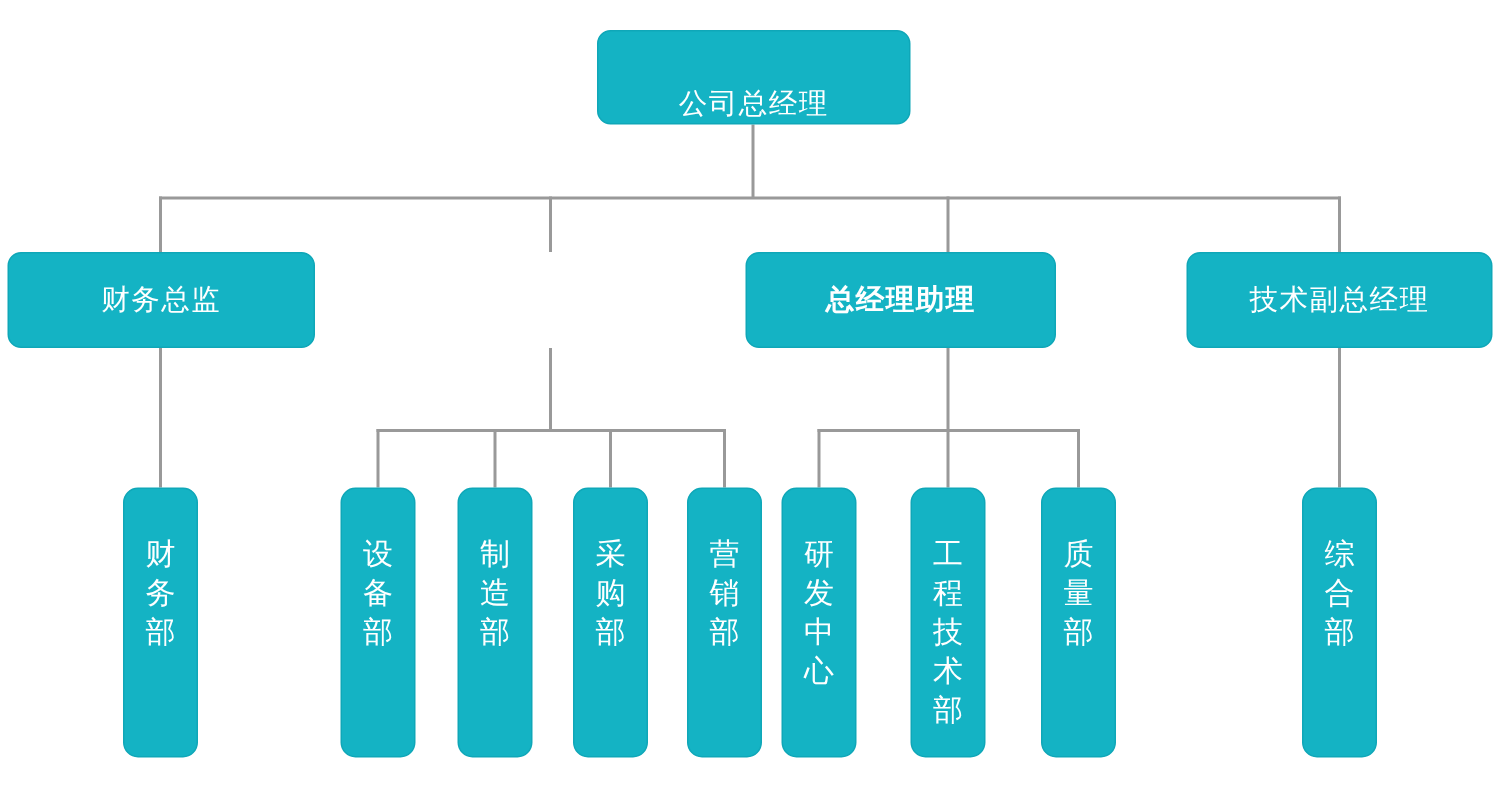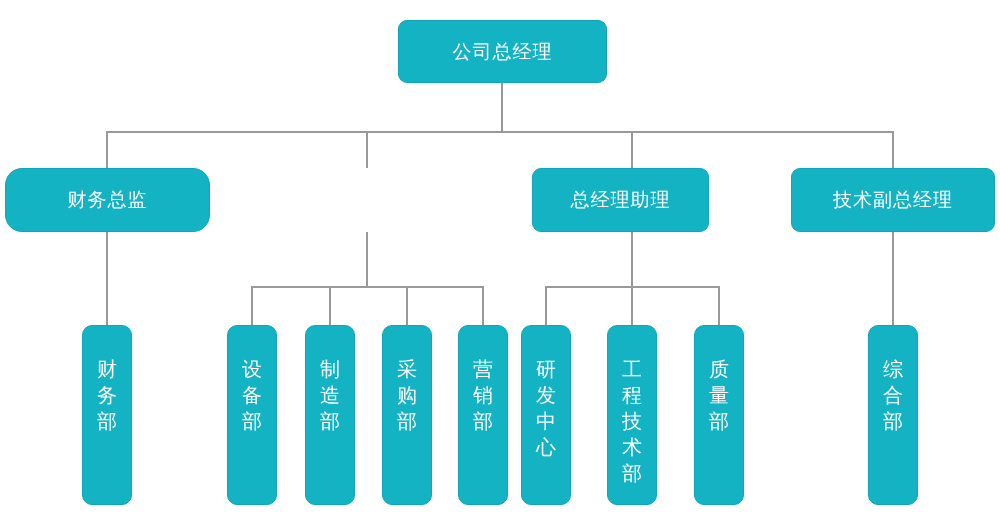--- a/index.html
+++ b/index.html
@@ -72,28 +72,28 @@
   <div class="cl" style="left:329px; top:286px; width:2px; height:39px;"></div>
   <div class="cl" style="left:406px; top:286px; width:2px; height:39px;"></div>
   <div class="cl" style="left:482px; top:286px; width:2px; height:39px;"></div>
 
   <div class="cl" style="left:631px; top:232px; width:2px; height:55px;"></div>
   <div class="cl" style="left:545px; top:286px; width:175px; height:2px;"></div>
   <div class="cl" style="left:545px; top:286px; width:2px; height:39px;"></div>
   <div class="cl" style="left:631px; top:286px; width:2px; height:39px;"></div>
   <div class="cl" style="left:718px; top:286px; width:2px; height:39px;"></div>
 
-  <div class="node h-node" style="left:398px; top:20px; width:209px; height:63px;">
+  <div class="node h-node" style="left:398px; top:20px; width:209px; height:63px;align-items:flex-end;">
     <span>公司总经理</span>
   </div>
 
-  <div class="node h-node" style="left:5px; top:168px; width:205px; height:64px;border-radius:17px;">
+  <div class="node h-node" style="left:5px; top:168px; width:205px; height:64px;">
     <span>财务总监</span>
   </div>
-  <div class="node h-node" style="left:532px; top:168px; width:177px; height:64px;">
+  <div class="node h-node" style="left:497px; top:168px; width:207px; height:64px;font-weight:bold;">
     <span>总经理助理</span>
   </div>
   <div class="node h-node" style="left:791px; top:168px; width:204px; height:64px;">
     <span>技术副总经理</span>
   </div>
 
   <div class="node v-node" style="left:82px; top:325px; width:50px; height:180px;">
     <span class="v-text">
         <span>财</span>
         <span>务</span>

